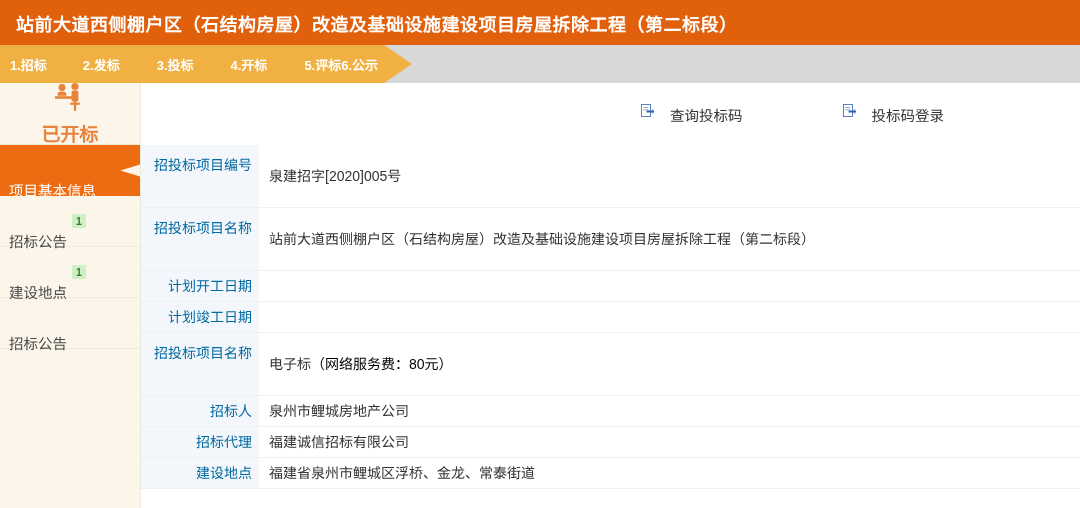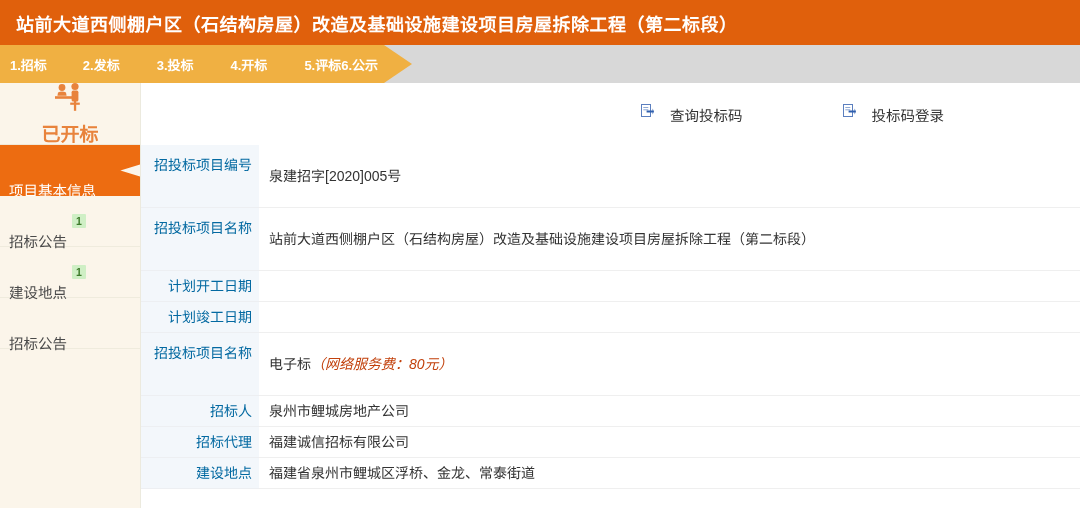--- a/index.html
+++ b/index.html
@@ -207,21 +207,21 @@
     padding: 9px 10px;
     border-bottom: 1px solid #EFEFEF;
     line-height: 22px;
     white-space: nowrap;
     overflow: hidden;
   }
   .info-table tr.tall th,
   .info-table tr.tall td { height: 44px; }
   .info-table tr.short th,
   .info-table tr.short td { height: 10px; padding-top: 4px; padding-bottom: 4px; }
-  .info-table .note { color: #c2410c; font-style: italic; }
+  .info-table .note { color: #000000; }
 </style>
 </head>
 <body>
 
 <div class="page">
 
   <div class="titlebar">
     <span class="title-text">站前大道西侧棚户区（石结构房屋）改造及基础设施建设项目房屋拆除工程（第二标段）</span>
   </div>
 

